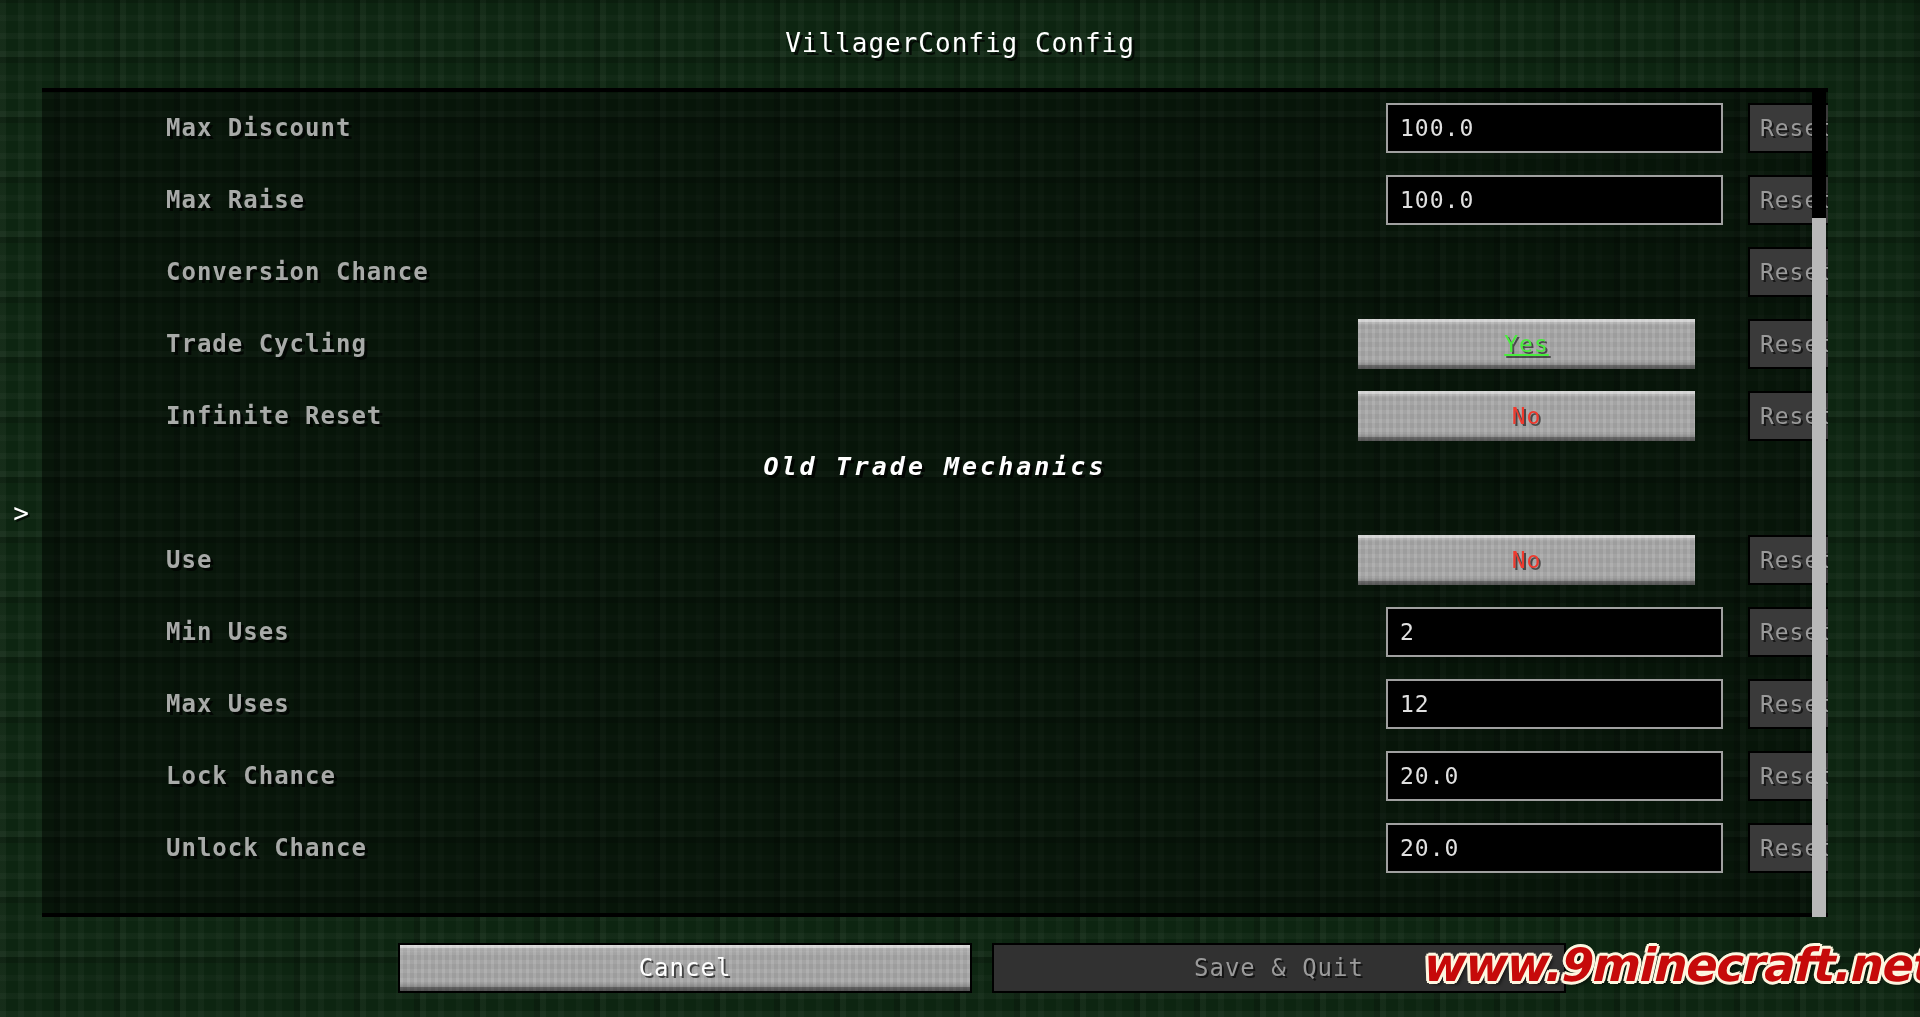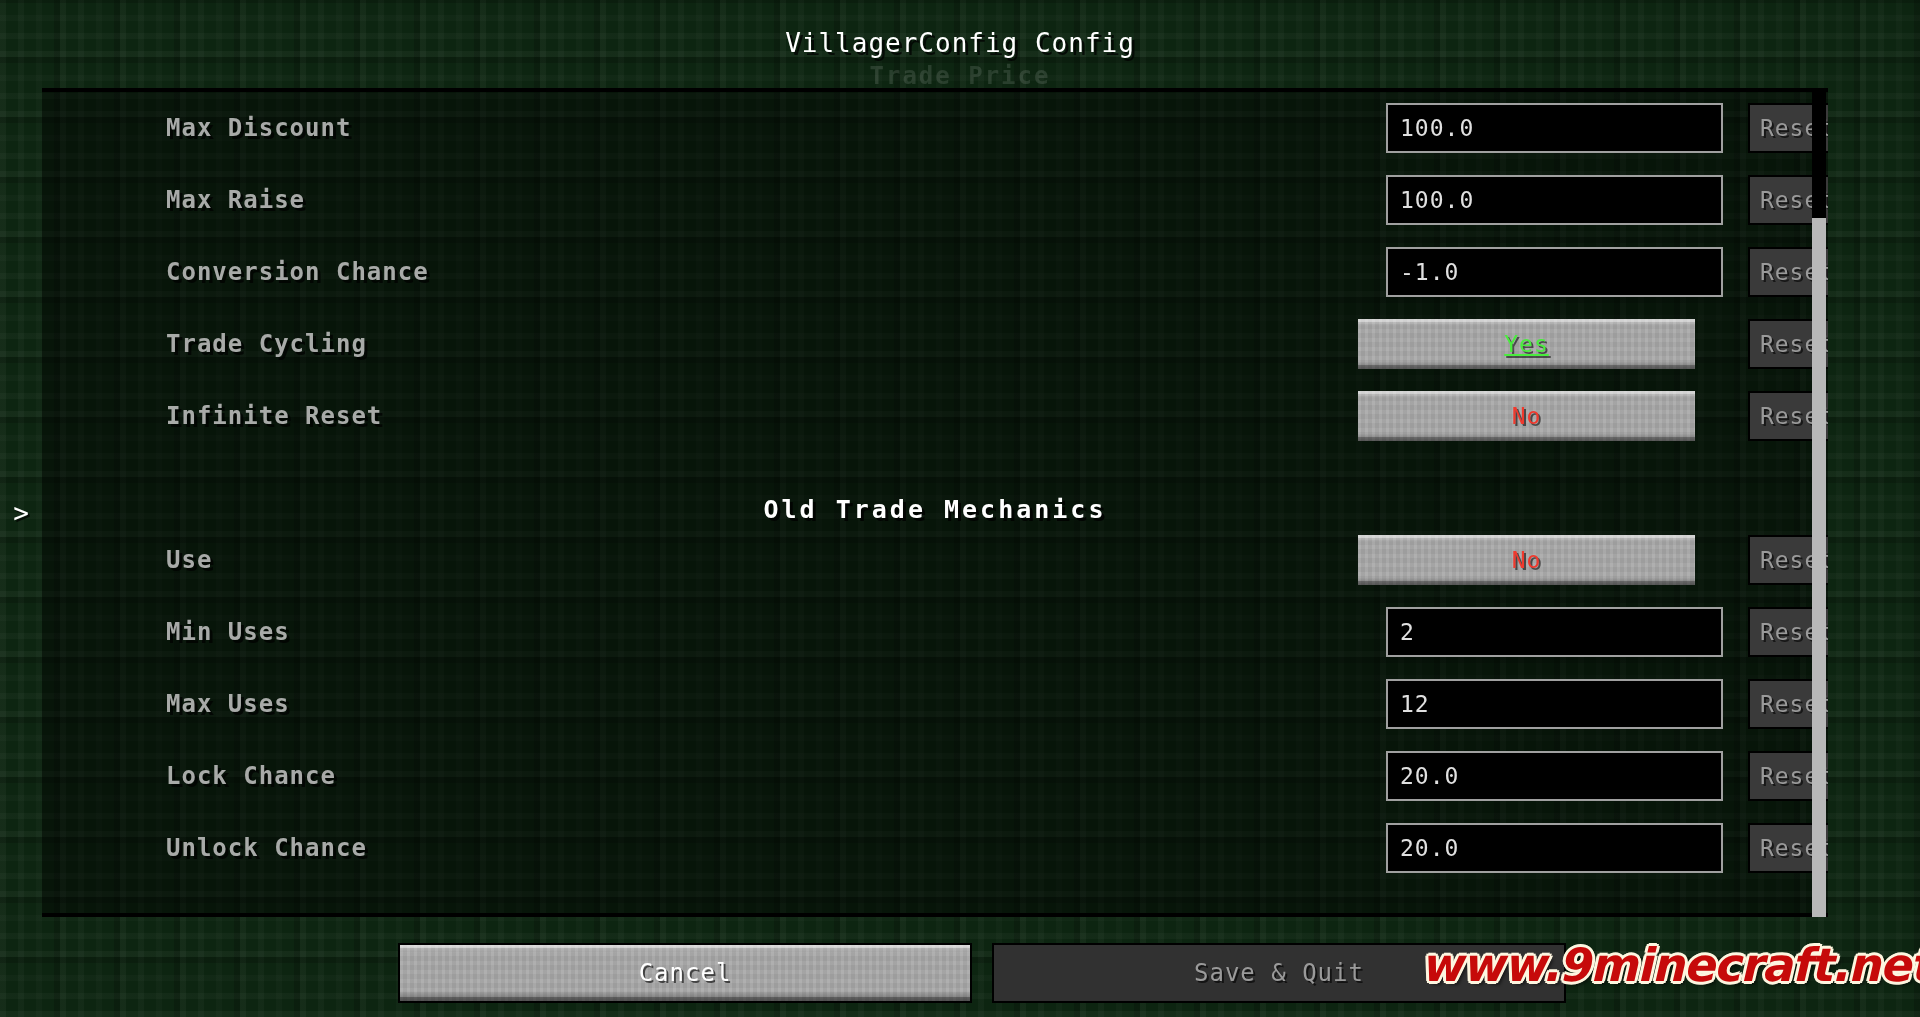--- a/index.html
+++ b/index.html
@@ -107,22 +107,23 @@
     letter-spacing: 1px;
     text-shadow: 3px 3px 0 rgba(0,0,0,0.7);
     white-space: nowrap;
     font-weight: bold;
   }
 
   .section-header {
     position: relative;
     height: 72px;
     display: flex;
-    align-items: flex-end;
-    justify-content: center;
+    align-items: flex-start;
+    justify-content: center;
+    font-style: italic;
   }
   .section-header span {
     font-size: 25px;
     font-weight: bold;
     color: #ffffff;
     letter-spacing: 3px;
     text-shadow: 3px 3px 0 rgba(0,0,0,0.8);
     white-space: nowrap;
   }
 
@@ -218,21 +219,21 @@
     font-size: 26px;
     color: #ffffff;
     text-shadow: 2px 2px 0 rgba(0,0,0,0.7);
     cursor: pointer;
   }
 
   
   .footer-btn {
     position: absolute;
     top: 943px;
-    height: 60px;
+    height: 50px;
     display: flex;
     align-items: center;
     justify-content: center;
     font-size: 24px;
     letter-spacing: 1px;
     text-shadow: 2px 2px 0 rgba(0,0,0,0.6);
   }
 
   .btn-cancel {
     left: 398px;
@@ -277,21 +278,20 @@
        4px  4px 3px rgba(0,0,0,0.45);
   }
 </style>
 </head>
 <body>
 
 <div class="screen">
 
   <div class="title">VillagerConfig Config</div>
 
-  <div class="ghost-header">Trade Price</div>
 
   <div class="edge-chevron">&gt;</div>
 
   <div class="panel">
     <div class="rows" id="rows-container">
         <div class="row">
           <div class="row-label">Max Discount</div>
           <div class="control">
             <div class="text-field">100.0</div>
           </div>
@@ -299,23 +299,20 @@
         </div>
         <div class="row">
           <div class="row-label">Max Raise</div>
           <div class="control">
             <div class="text-field">100.0</div>
           </div>
           <div class="reset-btn">Reset</div>
         </div>
         <div class="row">
           <div class="row-label">Conversion Chance</div>
-          <div class="control">
-            <div class="text-field">-1.0</div>
-          </div>
           <div class="reset-btn">Reset</div>
         </div>
         <div class="row">
           <div class="row-label">Trade Cycling</div>
           <div class="control">
             <div class="toggle-btn toggle-yes">Yes</div>
           </div>
           <div class="reset-btn">Reset</div>
         </div>
         <div class="row">

